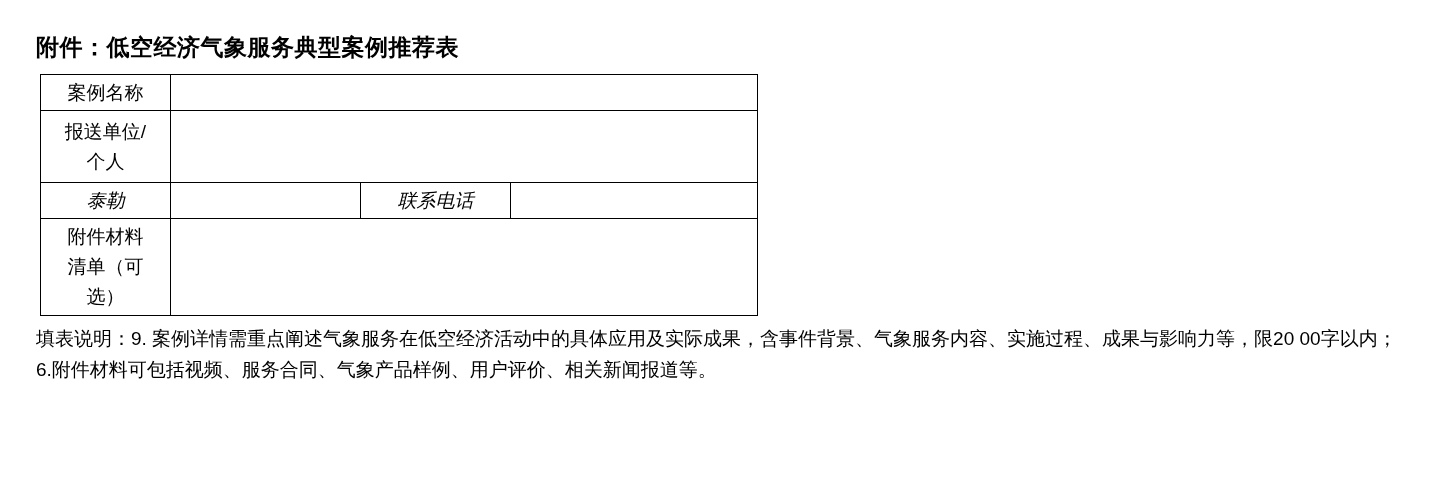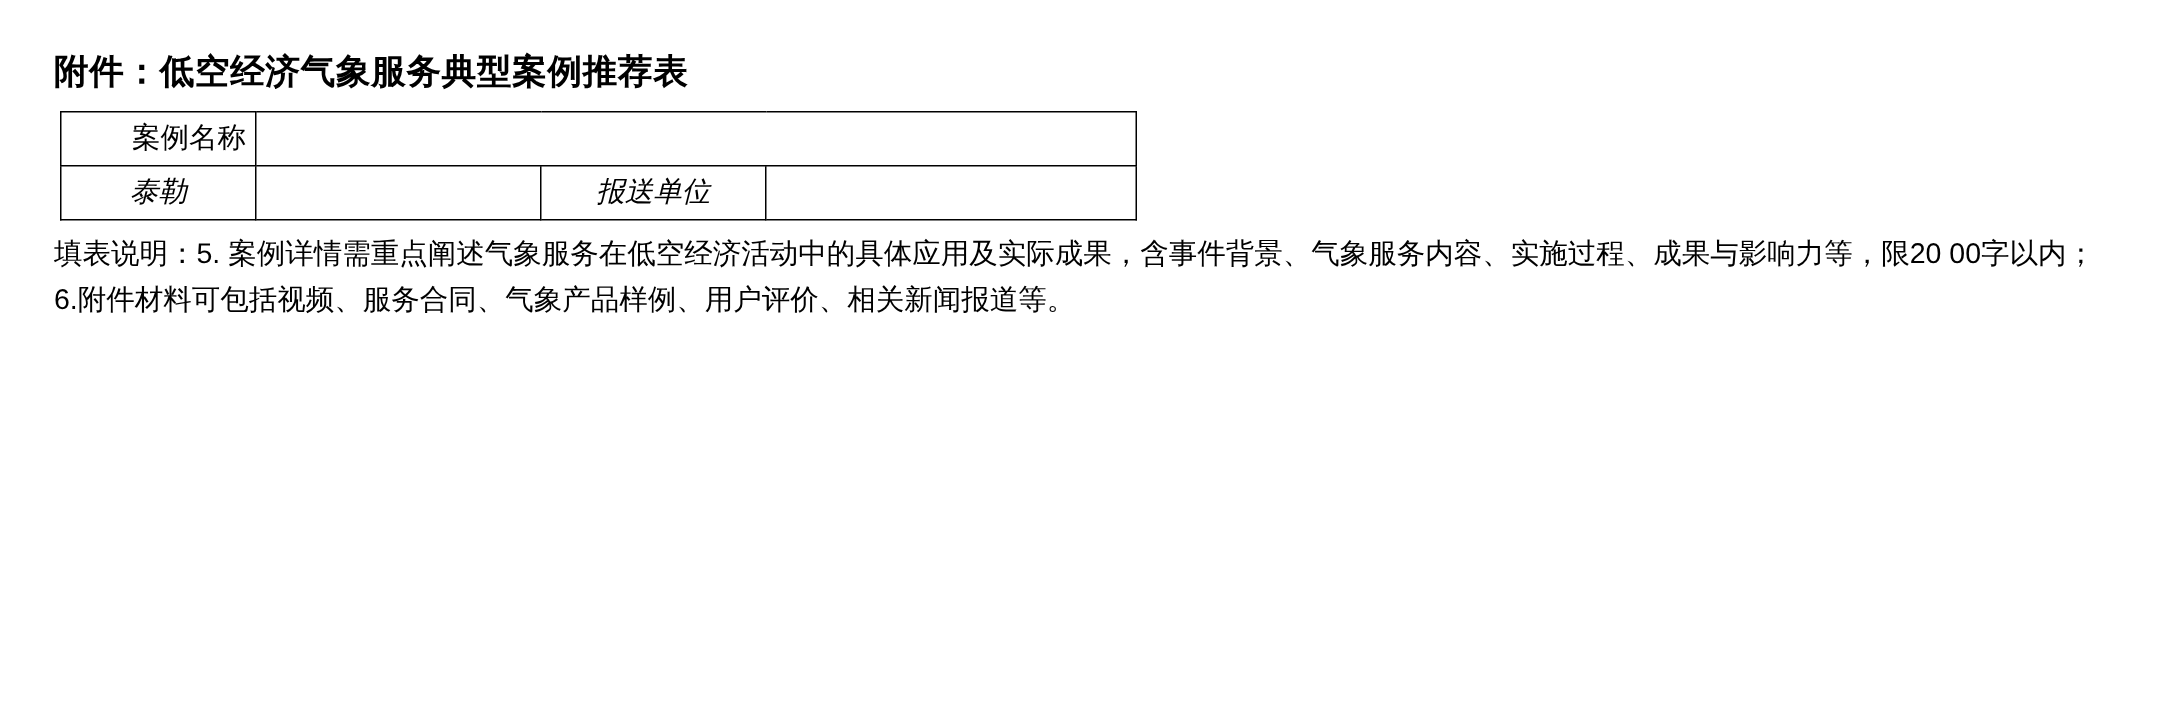--- a/index.html
+++ b/index.html
@@ -42,21 +42,21 @@
     vertical-align: middle;
     box-sizing: border-box;
   }
   td.label-cell {
     text-align: center;
     width: 130px;
   }
   td.value-cell {
     text-align: left;
   }
-  .row-name td { height: 36px; text-align: right; }
+  .row-name td { height: 36px; }
   .row-unit td { height: 72px; }
   .row-detail td { height: 36px; }
   .row-contact td { height: 36px; font-style: italic; }
   .row-attach td { height: 96px; }
   td.label-cell.multiline {
     line-height: 30px;
   }
   .notes {
     margin-top: 7px;
     font-size: 19px;
@@ -88,34 +88,53 @@
       <col style="width:247px">
     </colgroup>
     <tbody>
       <tr class="row-name">
         <td class="label-cell">案例名称</td>
         <td class="value-cell" colspan="3">
           <span class="cell-input"></span>
         </td>
       </tr>
 
+      <tr class="row-unit">
+        <td class="label-cell multiline">
+          <div>报送单位/</div>
+          <div>个人</div>
+        </td>
+        <td class="value-cell" colspan="3">
+          <span class="cell-input"></span>
+        </td>
+      </tr>
 
 
       <tr class="row-contact">
         <td class="label-cell">泰勒</td>
         <td class="value-cell">
           <span class="cell-input"></span>
         </td>
-        <td class="label-cell" style="width:150px">报送单位</td>
+        <td class="label-cell" style="width:150px">联系电话</td>
         <td class="value-cell">
           <span class="cell-input"></span>
         </td>
       </tr>
 
+      <tr class="row-attach">
+        <td class="label-cell multiline">
+          <div>附件材料</div>
+          <div>清单（可</div>
+          <div>选）</div>
+        </td>
+        <td class="value-cell" colspan="3">
+          <span class="cell-input"></span>
+        </td>
+      </tr>
     </tbody>
   </table>
 
   <div class="notes">
-    <p>填表说明：5. 案例详情需重点阐述气象服务在低空经济活动中的具体应用及实际成果，含事件背景、气象服务内容、实施过程、成果与影响力等，限20 00字以内；</p>
+    <p>填表说明：9. 案例详情需重点阐述气象服务在低空经济活动中的具体应用及实际成果，含事件背景、气象服务内容、实施过程、成果与影响力等，限20 00字以内；</p>
     <p>6.附件材料可包括视频、服务合同、气象产品样例、用户评价、相关新闻报道等。</p>
   </div>
 
 </div>
 
 </body></html>

